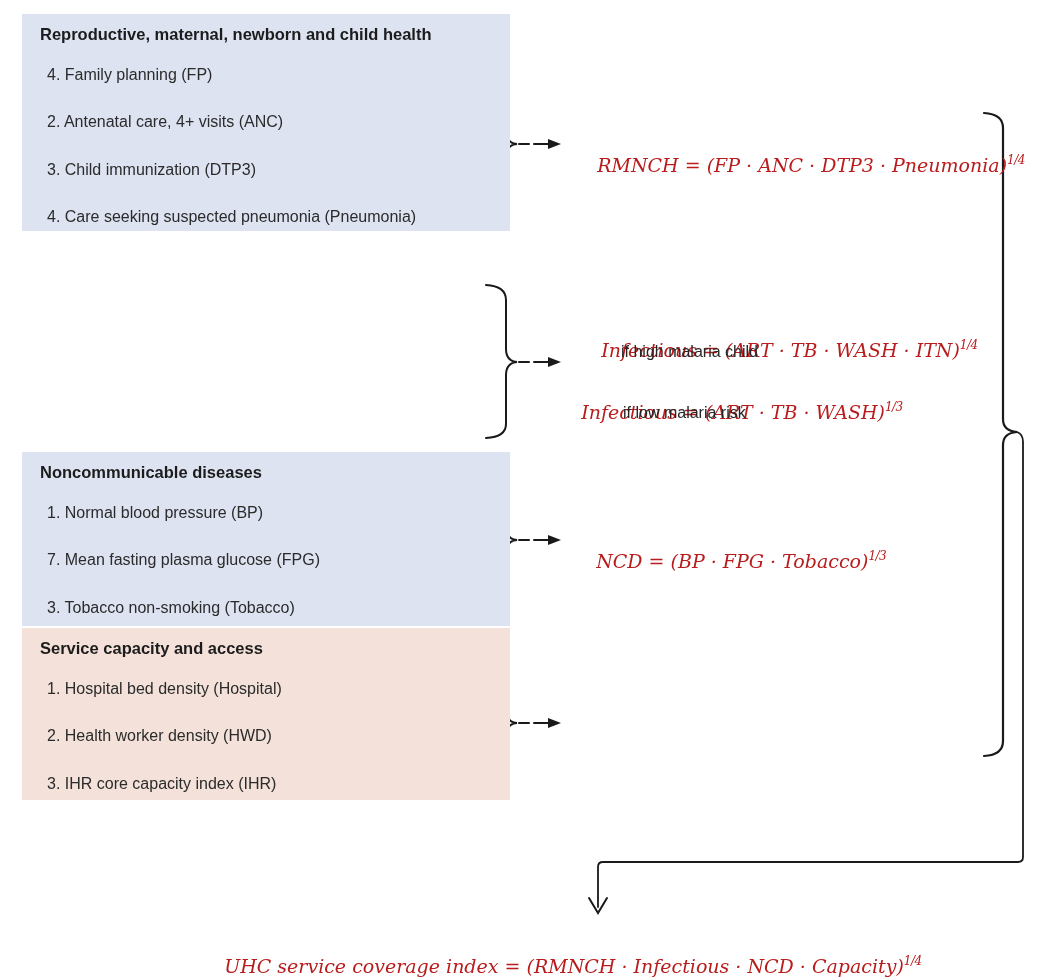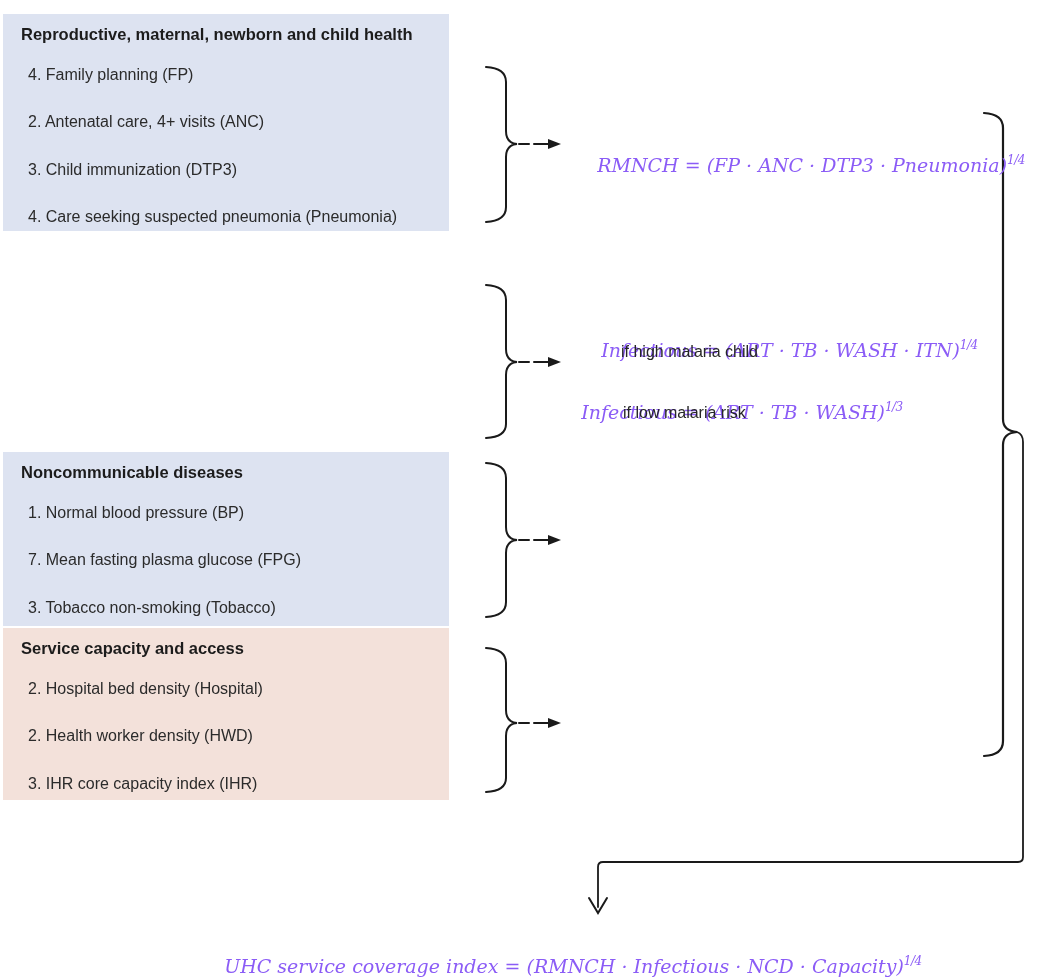--- a/index.html
+++ b/index.html
@@ -6,41 +6,41 @@
   .canvas{
     position:relative;
     width:1042px;height:978px;
     background:#ffffff;
     font-family:"Liberation Sans", sans-serif;
     overflow:hidden;
   }
   .overlay{position:absolute;left:0;top:0;width:1042px;height:978px;}
   .box{
     position:absolute;
-    left:3px;width:446px;
+    left:22px;width:488px;
     box-sizing:border-box;
   }
   .box-blue{background:#dde3f1;}
   .box-pink{background:#f3e1da;}
   .box-title{
     position:absolute;left:18px;top:11px;
     font-size:16.5px;font-weight:bold;color:#1c1c1c;
     white-space:pre-wrap;
   }
   .item{
     position:absolute;left:25px;
     font-size:16px;color:#2b2b2b;
     white-space:pre-wrap;
   }
   .r0{top:52px}.r1{top:99px}.r2{top:147px}.r3{top:194px}
   .formula{
     position:absolute;
     font-family:"DejaVu Serif", serif;
     font-style:italic;
-    font-size:19px;color:#8b5cf6;
+    font-size:19px;color:#b91c1c;
     white-space:pre;
   }
   .formula sup{
     font-size:12px;
     position:relative;top:-1px;
     font-style:italic;
     letter-spacing:-0.5px;
   }
   .condition{
     position:absolute;
@@ -101,38 +101,41 @@
 
   <div class="box box-blue" style="top:452px;height:174px">
     <div class="box-title">Noncommunicable diseases</div>
     <div class="item r0">1. Normal blood pressure (BP)</div>
     <div class="item r1">7. Mean fasting plasma glucose (FPG)</div>
     <div class="item r2">3. Tobacco non-smoking (Tobacco)</div>
   </div>
 
   <div class="box box-pink" style="top:628px;height:172px">
     <div class="box-title">Service capacity and access</div>
-    <div class="item r0">2. Hospital bed density (Hospital)</div>
+    <div class="item r0">1. Hospital bed density (Hospital)</div>
     <div class="item r1">2. Health worker density (HWD)</div>
     <div class="item r2">3. IHR core capacity index (IHR)</div>
   </div>
 
   <div class="formula" style="left:573px;top:132px">
     <span>RMNCH = (FP · ANC · DTP3 · Pneumonia)</span><sup>1/4</sup>
   </div>
 
   <div class="formula" style="left:577px;top:317px">
     <span>Infectious = (ART · TB · WASH · ITN)</span><sup>1/4</sup>
   </div>
   <div class="condition" style="left:621px;top:343px">if high malaria child</div>
 
   <div class="formula" style="left:557px;top:379px">
     <span>Infectious = (ART · TB · WASH)</span><sup>1/3</sup>
   </div>
   <div class="condition" style="left:623px;top:404px">if low malaria risk</div>
 
+  <div class="formula" style="left:572px;top:528px">
+    <span>NCD = (BP · FPG · Tobacco)</span><sup>1/3</sup>
+  </div>
 
 
   <div class="formula" style="left:200px;top:933px">
     <span>UHC service coverage index = (RMNCH · Infectious · NCD · Capacity)</span><sup>1/4</sup>
   </div>
 
 </div>
 
 </body></html>

